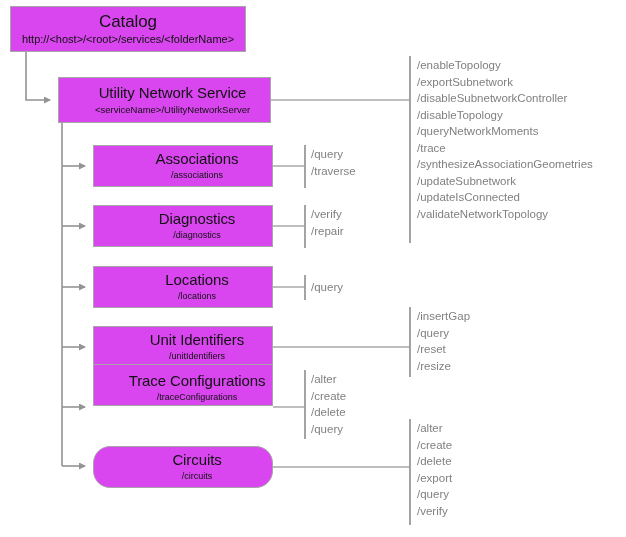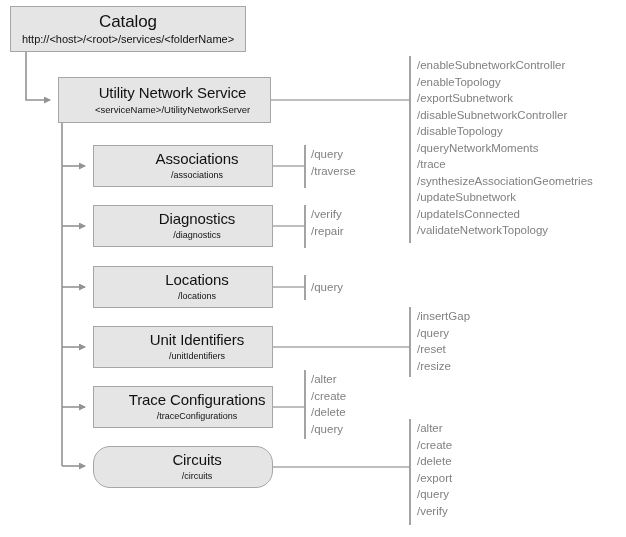--- a/index.html
+++ b/index.html
@@ -26,21 +26,21 @@
     position: absolute;
     left: 0; top: 0;
     width: 626px;
     height: 537px;
     z-index: 1;
   }
   
   .node {
     position: absolute;
     z-index: 2;
-    background: #e5e5e5;
+    background: #d946ef;
     border: 1px solid #a6a6a6;
     box-sizing: border-box;
     display: flex;
     flex-direction: column;
     align-items: center;
     justify-content: center;
     text-align: center;
     padding: 2px 4px;
   }
   .node .title {
@@ -80,21 +80,21 @@
   .child {
     left: 93px;
     width: 180px;
     height: 42px;
     padding-left: 32px;
   }
   #node-associations   { top: 145px; }
   #node-diagnostics    { top: 205px; }
   #node-locations      { top: 266px; }
   #node-unitidentifiers{ top: 326px; }
-  #node-traceconfigs   { top: 386px; }
+  #node-traceconfigs   { top: 364px; justify-content: flex-end; }
   #node-circuits       { top: 446px; border-radius: 17px; }
 
   
   .oplist {
     position: absolute;
     z-index: 2;
     color: #808080;
     font-size: 11.5px;
     line-height: 16.5px;
     white-space: nowrap;
@@ -192,21 +192,20 @@
     <div class="title">Trace Configurations</div>
     <div class="sub">/traceConfigurations</div>
   </div>
 
   <div class="node child" id="node-circuits">
     <div class="title">Circuits</div>
     <div class="sub">/circuits</div>
   </div>
 
   <div class="oplist" id="ops-service">
-      <span class="op">/enableSubnetworkController</span>
       <span class="op">/enableTopology</span>
       <span class="op">/exportSubnetwork</span>
       <span class="op">/disableSubnetworkController</span>
       <span class="op">/disableTopology</span>
       <span class="op">/queryNetworkMoments</span>
       <span class="op">/trace</span>
       <span class="op">/synthesizeAssociationGeometries</span>
       <span class="op">/updateSubnetwork</span>
       <span class="op">/updateIsConnected</span>
       <span class="op">/validateNetworkTopology</span>

